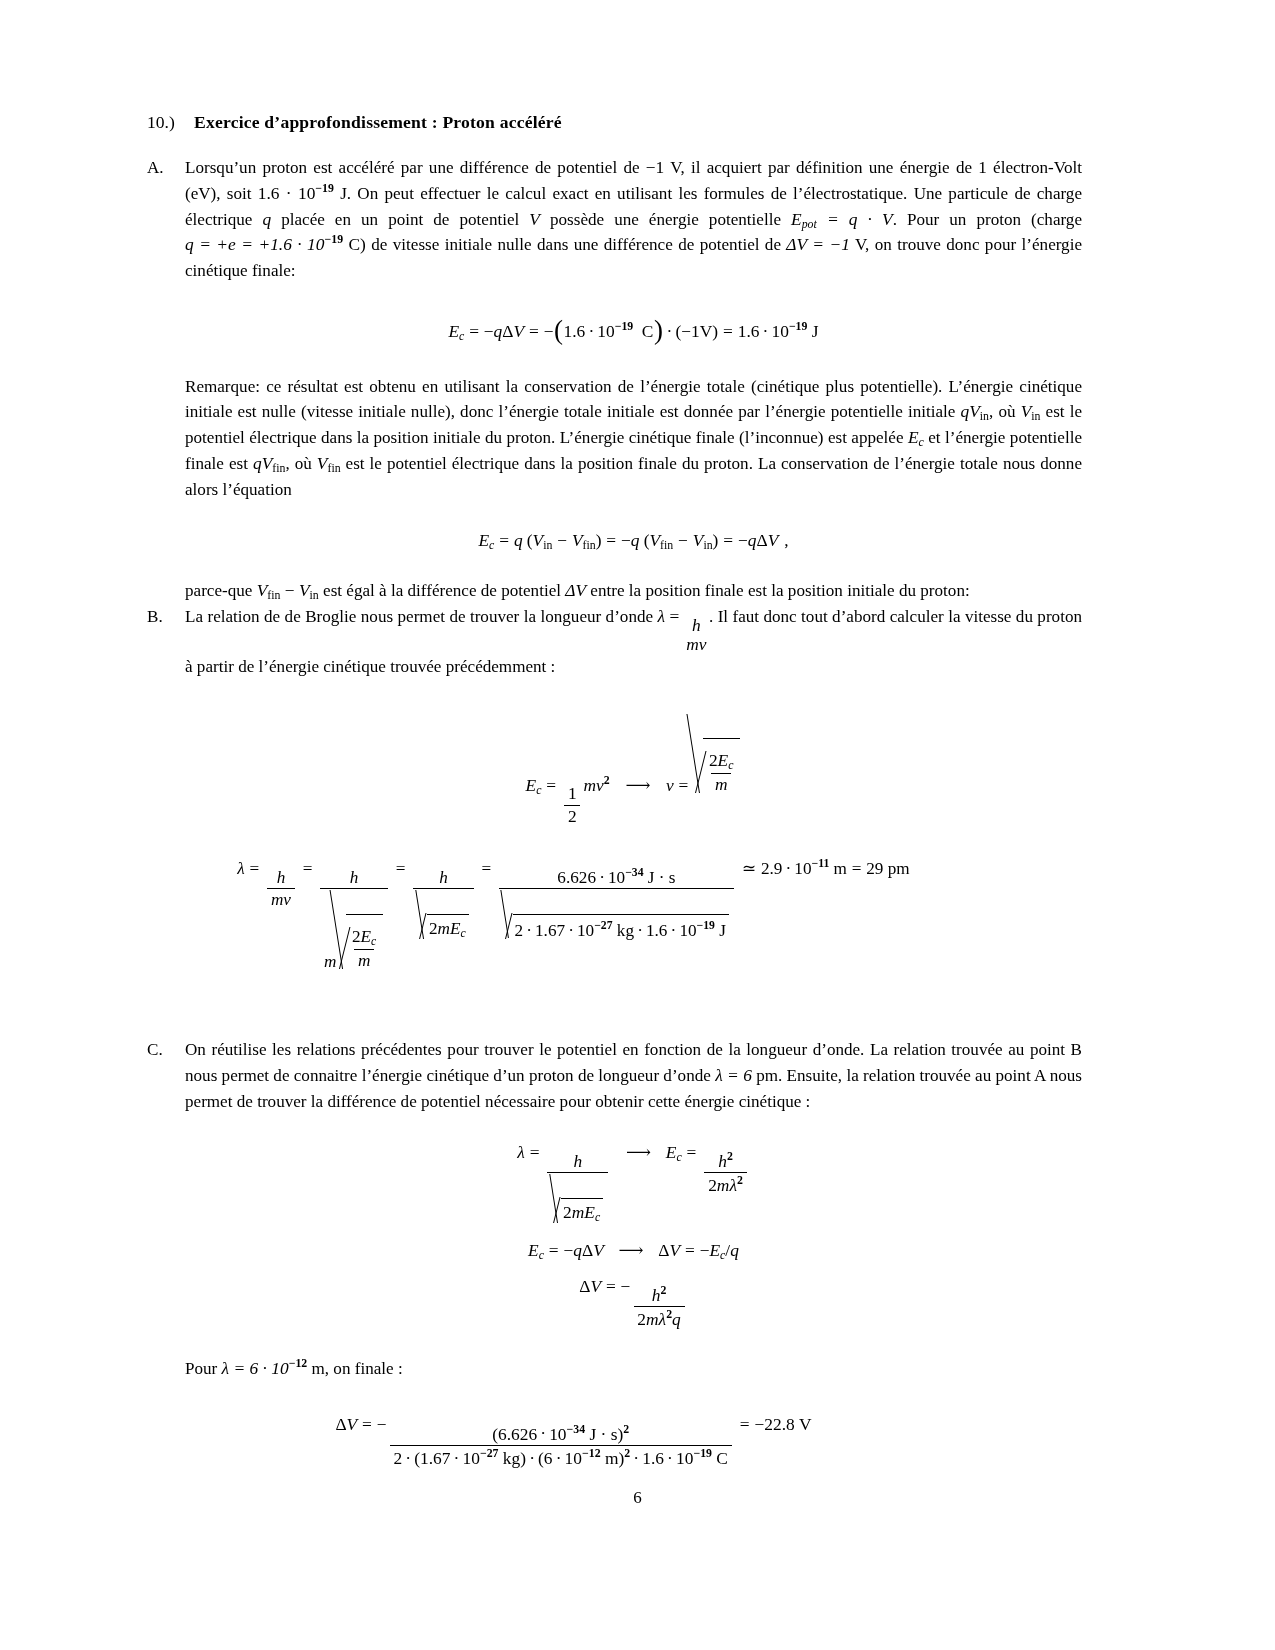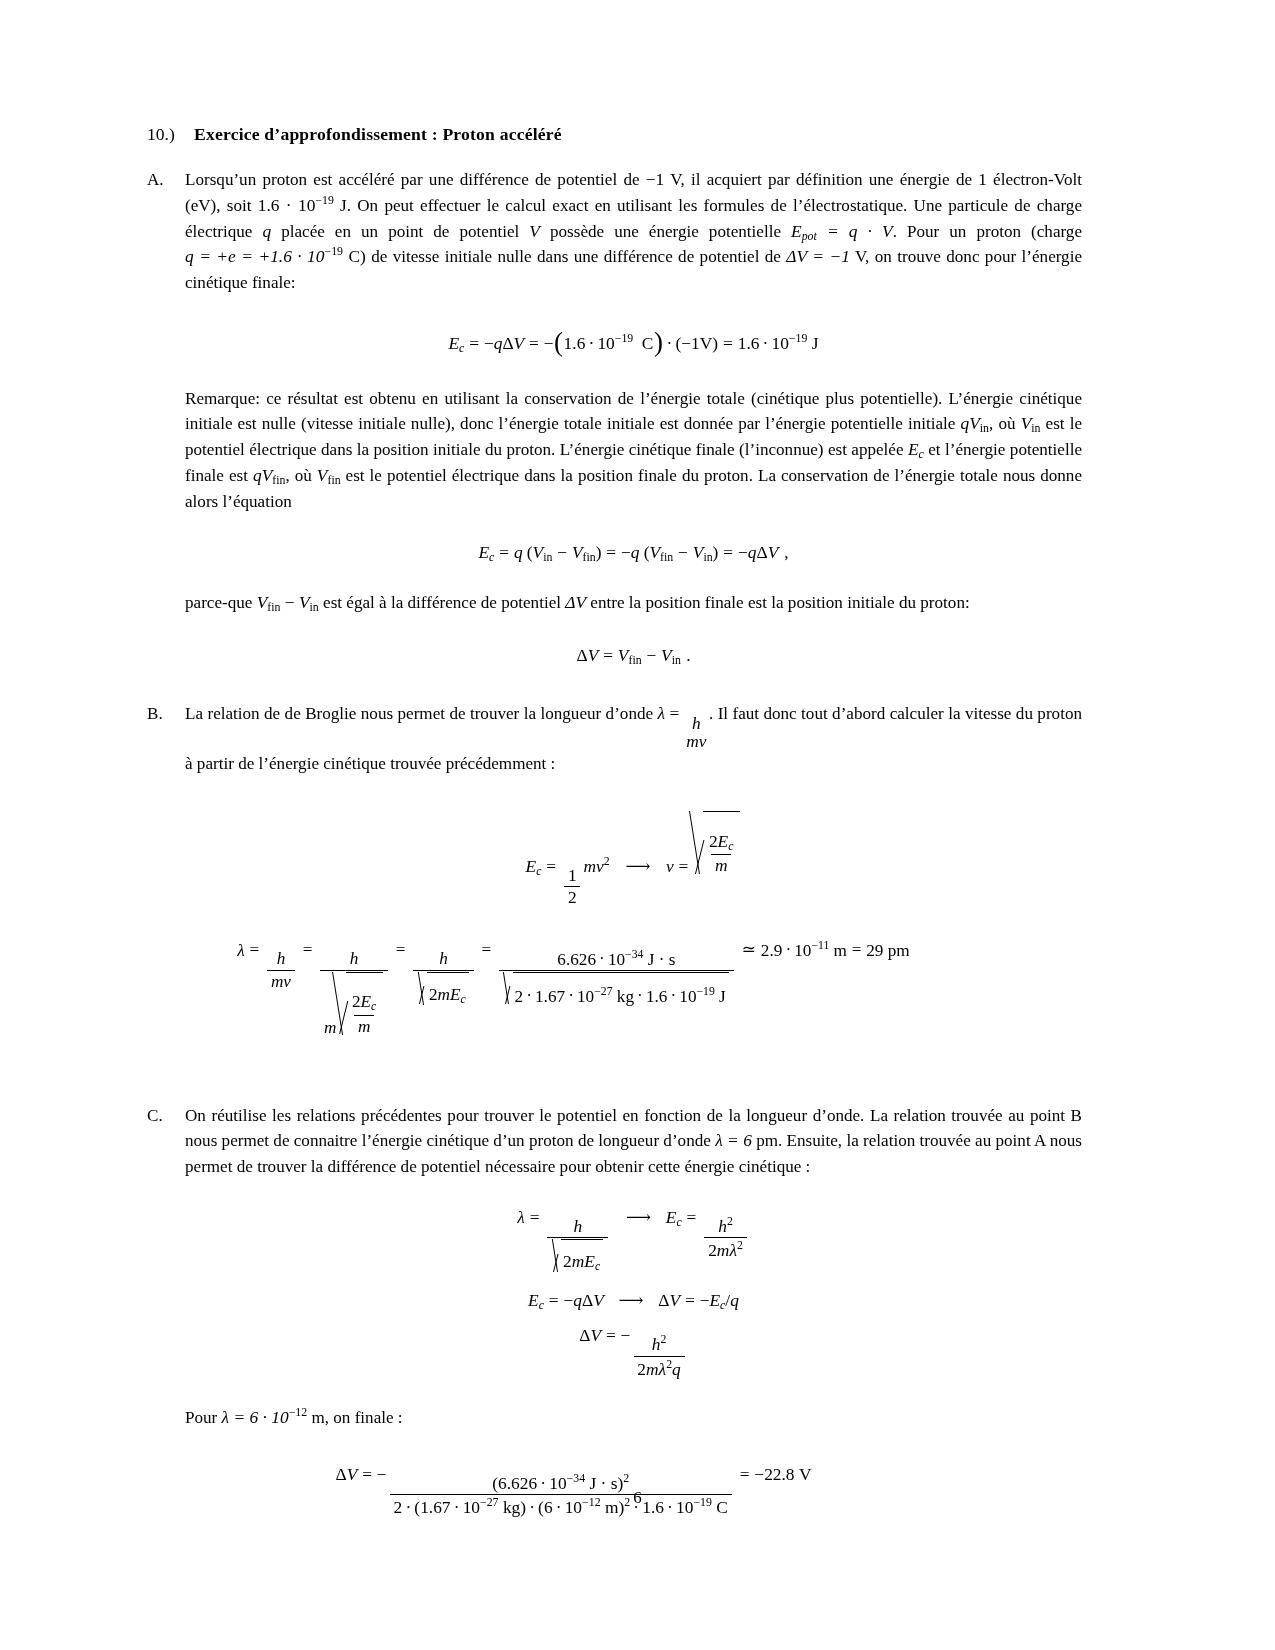--- a/index.html
+++ b/index.html
@@ -25,21 +25,20 @@
     text-align:justify;
     text-justify:inter-word;
     font-size:17.1px;
     line-height:25.8px;
   }
   .title-row{
     display:flex;
     align-items:baseline;
     font-size:17.6px;
     margin-bottom:22px;
-    margin-top:12px;
   }
   .title-num{width:47px;flex:none;}
   .title-txt{font-weight:bold;letter-spacing:.2px;}
   .item{
     display:flex;
     align-items:baseline;
     margin-top:0;
   }
   .item-lbl{
     width:38px;flex:none;
@@ -67,20 +66,21 @@
   .sub{
     font-size:0.68em;
     vertical-align:-0.28em;
     font-style:normal;
   }
   .sub.it{font-style:italic;}
   .sup{
     font-size:0.68em;
     vertical-align:0.58em;
     font-style:normal;
+    font-weight:bold;
   }
   .op{margin:0 .28em;}
   .opn{margin:0 .18em;}
   .thin{margin:0 .12em;}
   
   .frac{
     display:inline-flex;
     flex-direction:column;
     align-items:center;
     vertical-align:-0.52em;
@@ -114,21 +114,22 @@
     content:"";
     position:absolute;
     left:0.26em;top:0;bottom:0.10em;
     width:0.22em;
     border-left:1.4px solid #000;
     transform:skewX(9deg);
     transform-origin:bottom left;
   }
   .sqrt > .rad-body{
     border-top:1.1px solid #000;
-    padding:12px .18em 0 .10em;
+    padding:4px .18em 0 .10em;
+    margin-top:24px;
   }
   .bigparen{
     display:inline-block;
     font-size:1.55em;
     transform:translateY(.09em);
     margin:0 .02em;
   }
   .pagenum{
     position:absolute;
     left:0;right:0;
@@ -172,23 +173,20 @@
 
 
 
         <div class="eq" style="margin:28px 0 26px 0;">
           <span class="math"><span class="it">E</span><span class="sub it">c</span><span class="op">=</span><span class="it">q</span><span class="thin"></span><span class="up">(</span><span class="it">V</span><span class="sub">in</span><span class="op">−</span><span class="it">V</span><span class="sub">fin</span><span class="up">)</span><span class="op">=</span><span class="up">−</span><span class="it">q</span><span class="thin"></span><span class="up">(</span><span class="it">V</span><span class="sub">fin</span><span class="op">−</span><span class="it">V</span><span class="sub">in</span><span class="up">)</span><span class="op">=</span><span class="up">−</span><span class="it">q</span><span class="up">Δ</span><span class="it">V</span><span style="margin-left:.34em;">,</span></span>
         </div>
 
         <div class="para"><span>parce-que </span><span class="math it"><span>V</span><span class="sub">fin</span></span><span class="math up">&nbsp;−&nbsp;</span><span class="math it"><span>V</span><span class="sub">in</span></span><span> est égal à la différence de potentiel </span><span class="math it">ΔV</span><span> entre la position finale est la position initiale du proton:</span>
         </div>
 
-        <div class="eq" style="margin:30px 0 34px 0;">
-          <span class="math"><span class="up">Δ</span><span class="it">V</span><span class="op">=</span><span class="it">V</span><span class="sub">fin</span><span class="op">−</span><span class="it">V</span><span class="sub">in</span><span style="margin-left:.30em;">.</span></span>
-        </div>
 
       </div>
     </div>
 
     <div class="item">
       <div class="item-lbl">B.</div>
       <div class="item-body">
 
         <div class="para"><span>La relation de de Broglie nous permet de trouver la longueur d’onde </span><span class="math it">λ</span><span class="math"> = </span><span class="math inlinefrac">
               <span class="num it">h</span>

